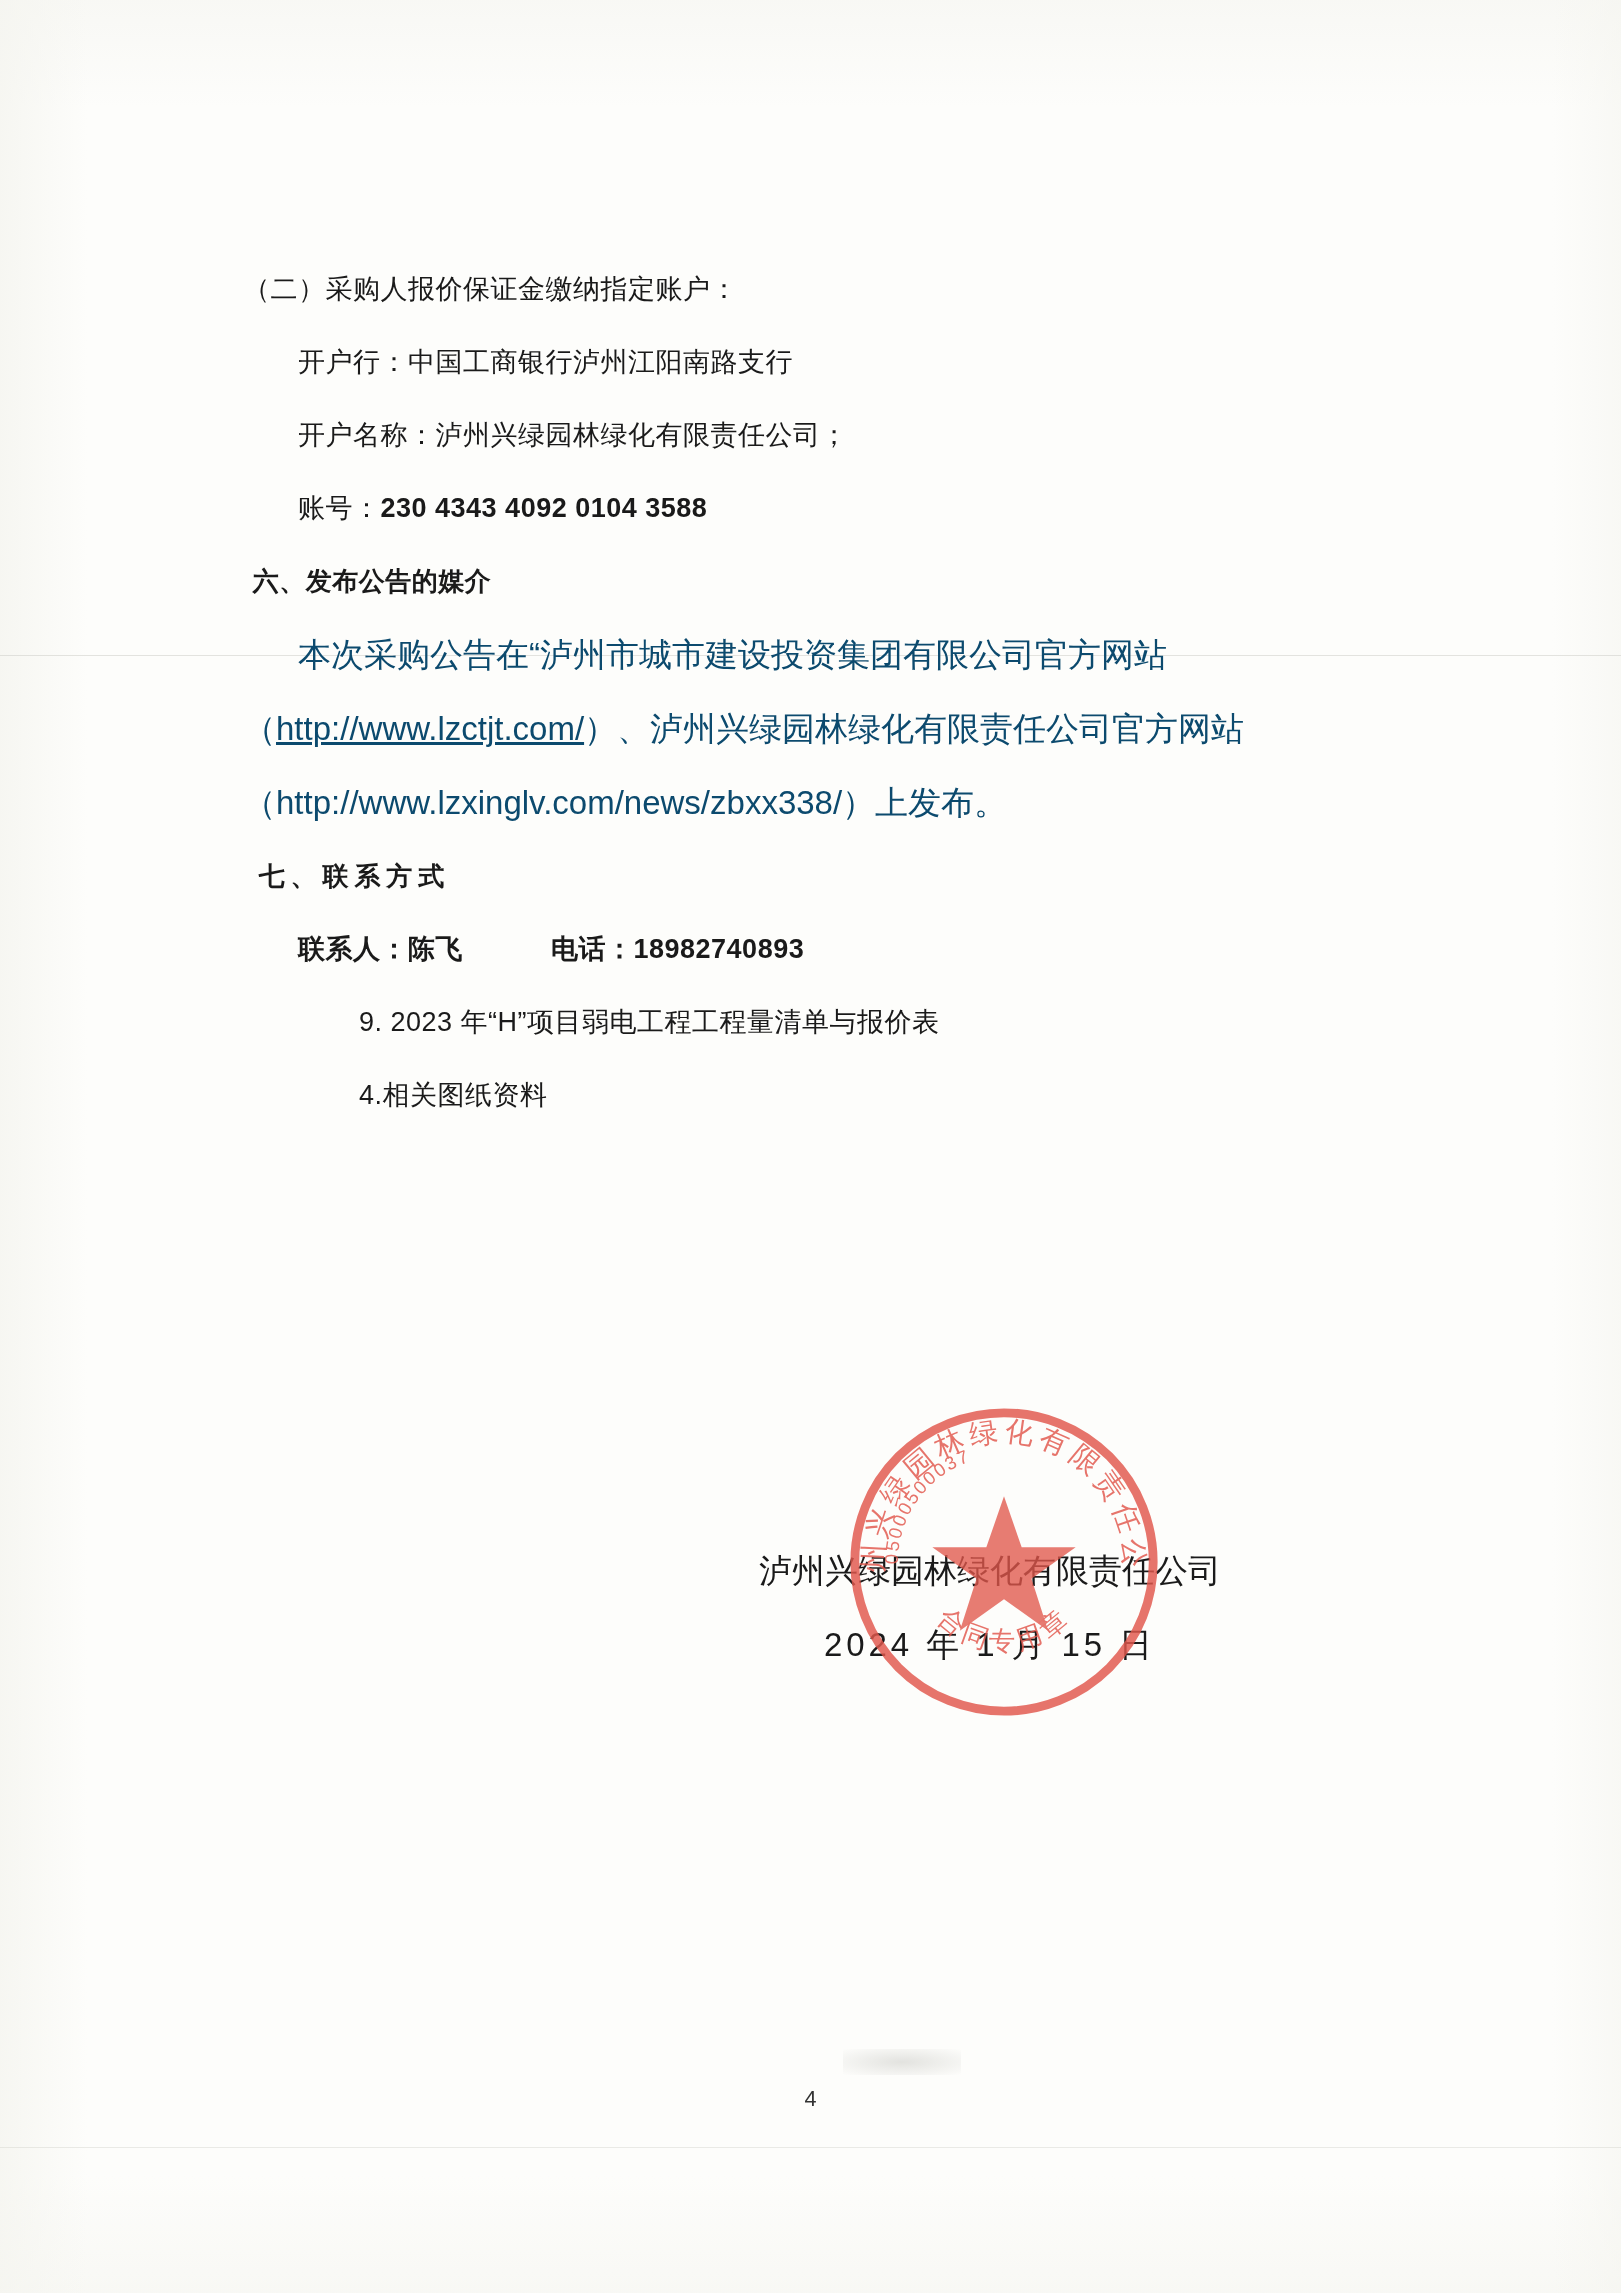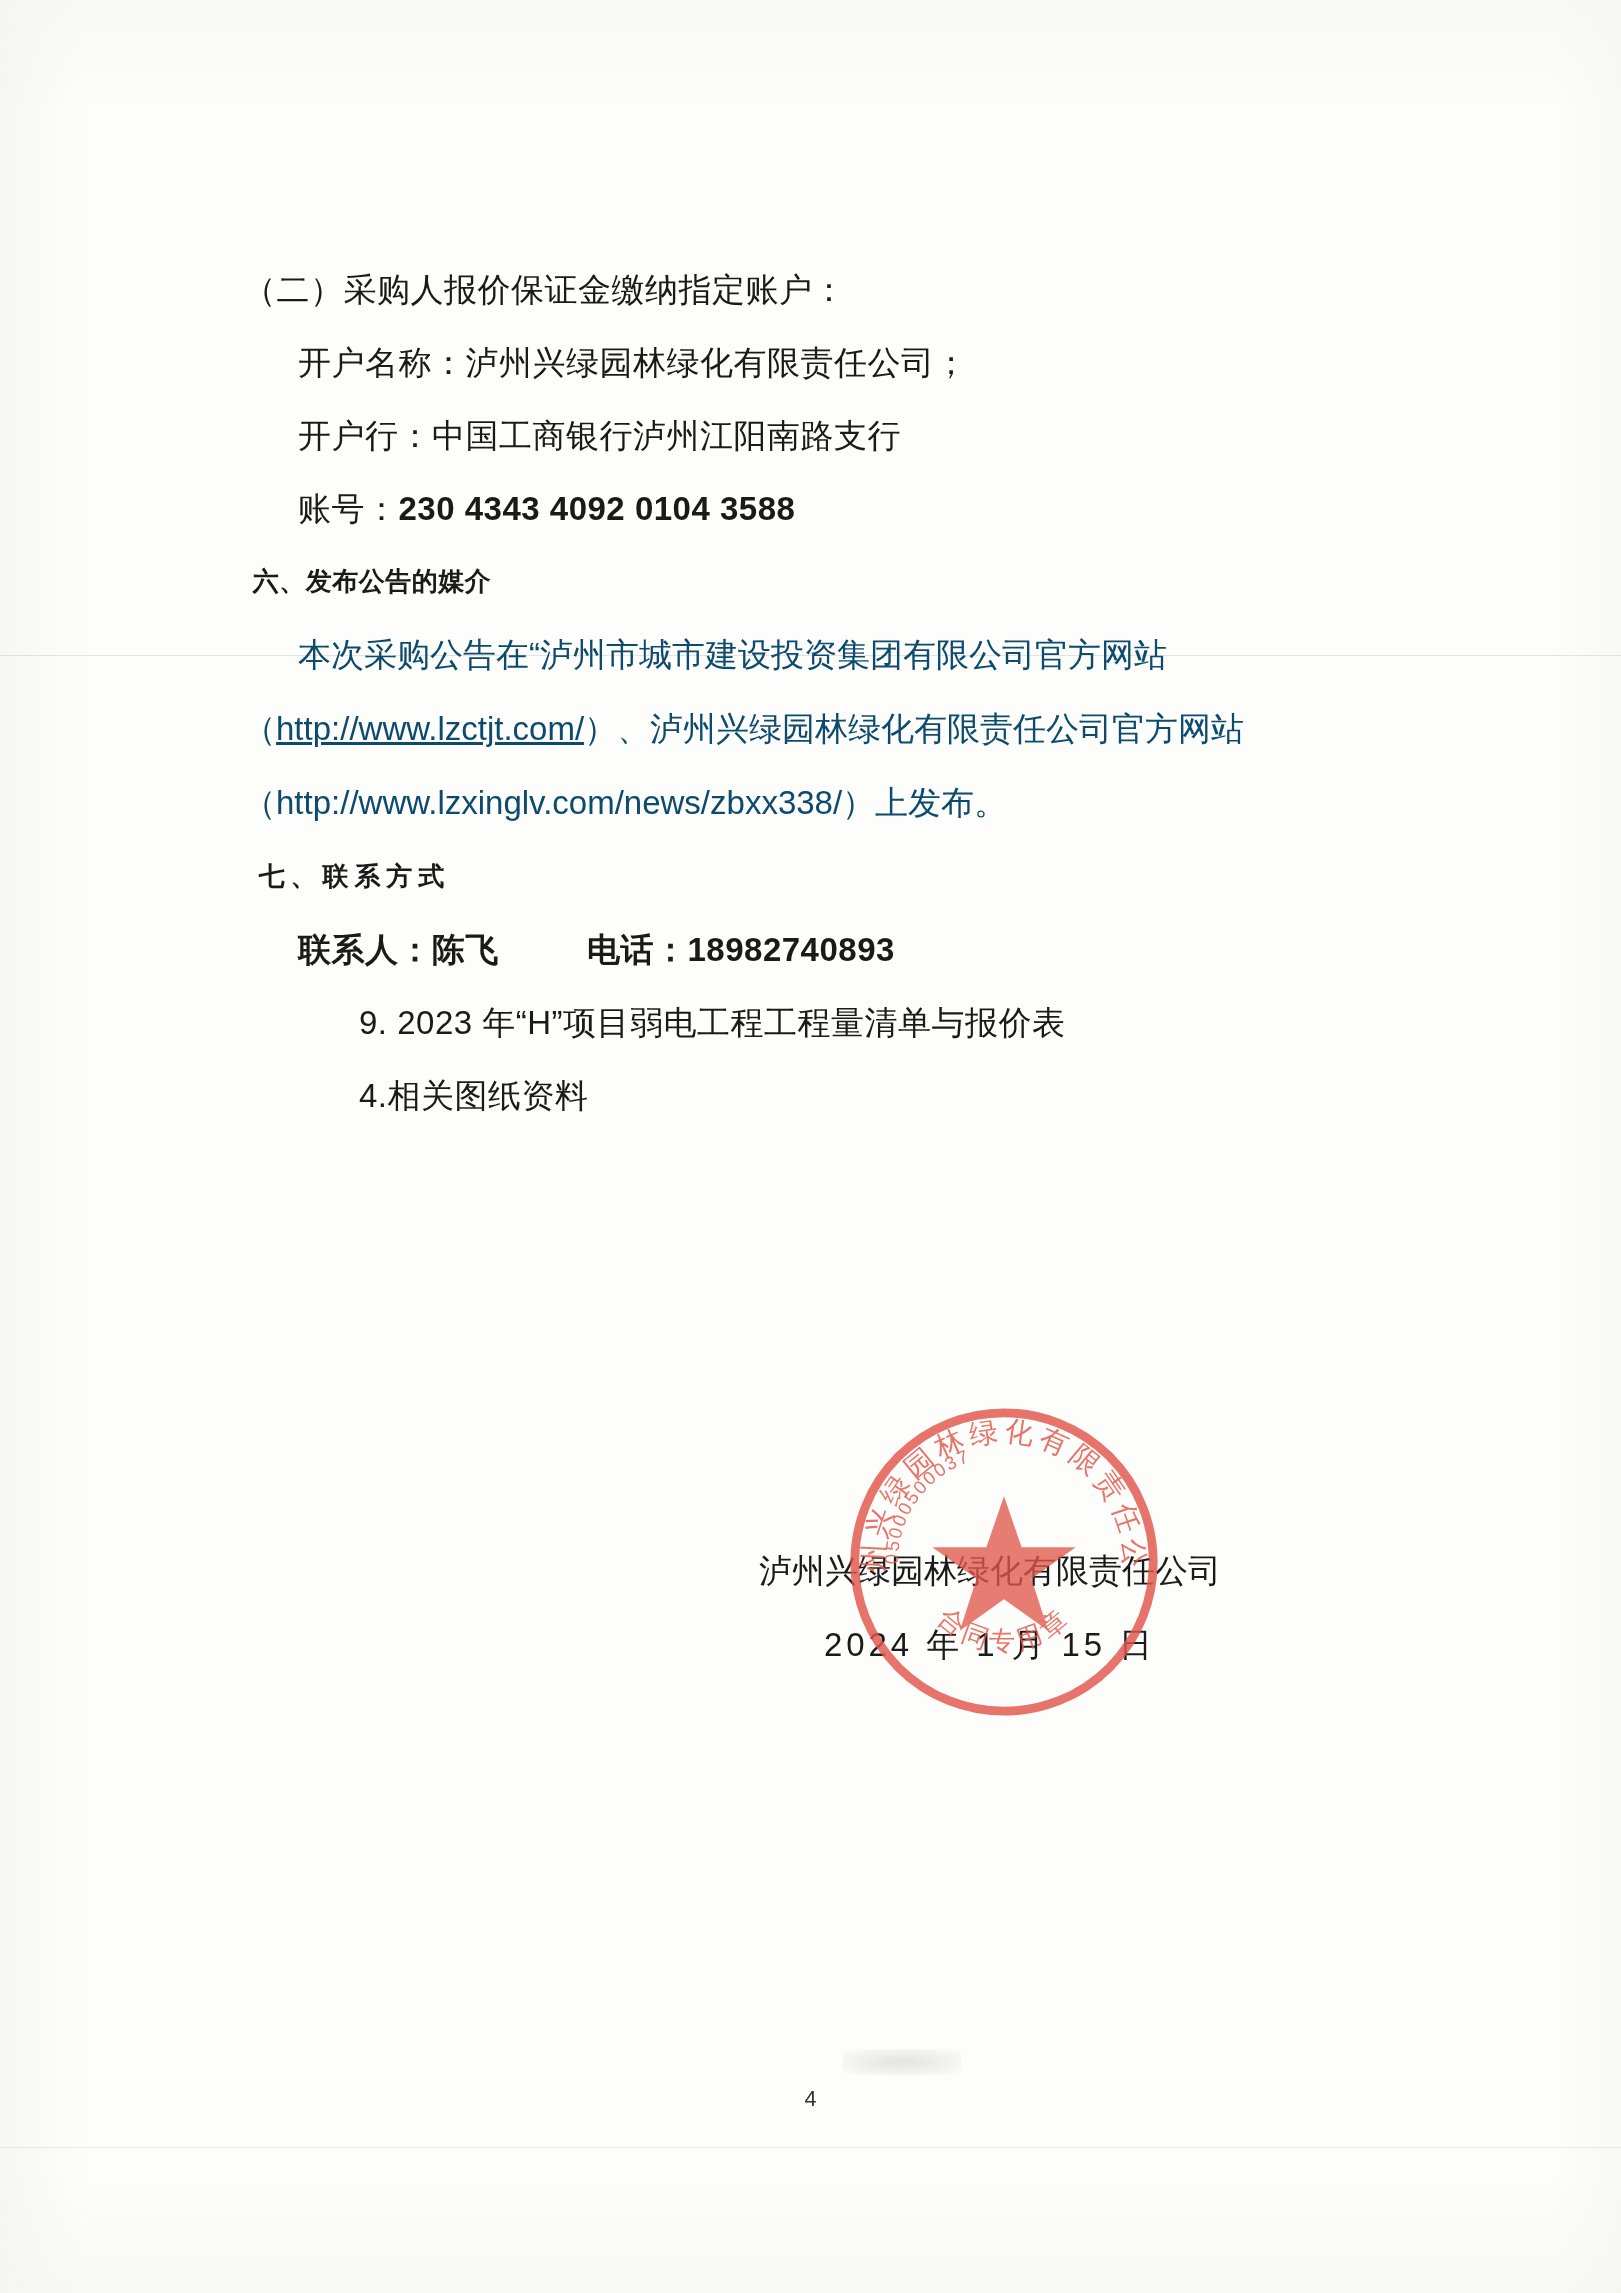--- a/index.html
+++ b/index.html
@@ -37,21 +37,21 @@
     pointer-events: none;
   }
   .content {
     position: absolute;
     left: 243px;
     top: 253px;
     width: 1157px;
   }
   .line {
     color: #1a1a1a;
-    font-size: 33px;
+    font-size: 27px;
     line-height: 73px;
     white-space: nowrap;
     letter-spacing: 0.5px;
   }
   .indent {
     padding-left: 55px;
   }
   .indent-2 {
     padding-left: 116px;
   }
@@ -129,23 +129,23 @@
 <div class="page">
 
   <div class="paper-tint"></div>
   <div class="scan-line" style="top:655px;"></div>
   <div class="scan-line" style="top:2147px; background:rgba(210,210,205,0.45);"></div>
 
   <div class="content">
 
     <div class="line">（二）采购人报价保证金缴纳指定账户：</div>
 
+    <div class="line indent">开户行：中国工商银行泸州江阳南路支行</div>
+
     <div class="line indent">开户名称：泸州兴绿园林绿化有限责任公司；</div>
-
-    <div class="line indent">开户行：中国工商银行泸州江阳南路支行</div>
 
     <div class="line indent"><span>账号：</span><span class="bold">230 4343 4092 0104 3588</span></div>
 
     <div class="line heading">六、发布公告的媒介</div>
 
     <div class="body-para nowrap-wrap"><span>本次采购公告在“泸州市城市建设投资集团有限公司官方网站（</span><span class="link">http://www.lzctjt.com/</span><span>）、泸州兴绿园林绿化有限责任公司官方网站（</span><span>http://www.lzxinglv.com/news/zbxx338/</span><span>）上发布。</span></div>
 
     <div class="line heading" style="padding-left:15.7px; letter-spacing:5.9px;">七、联系方式</div>
 
     <div class="line indent"><span class="bold">联系人：陈飞</span><span style="display:inline-block;width:88px;"></span><span class="bold">电话：</span><span class="bold">18982740893</span></div>

